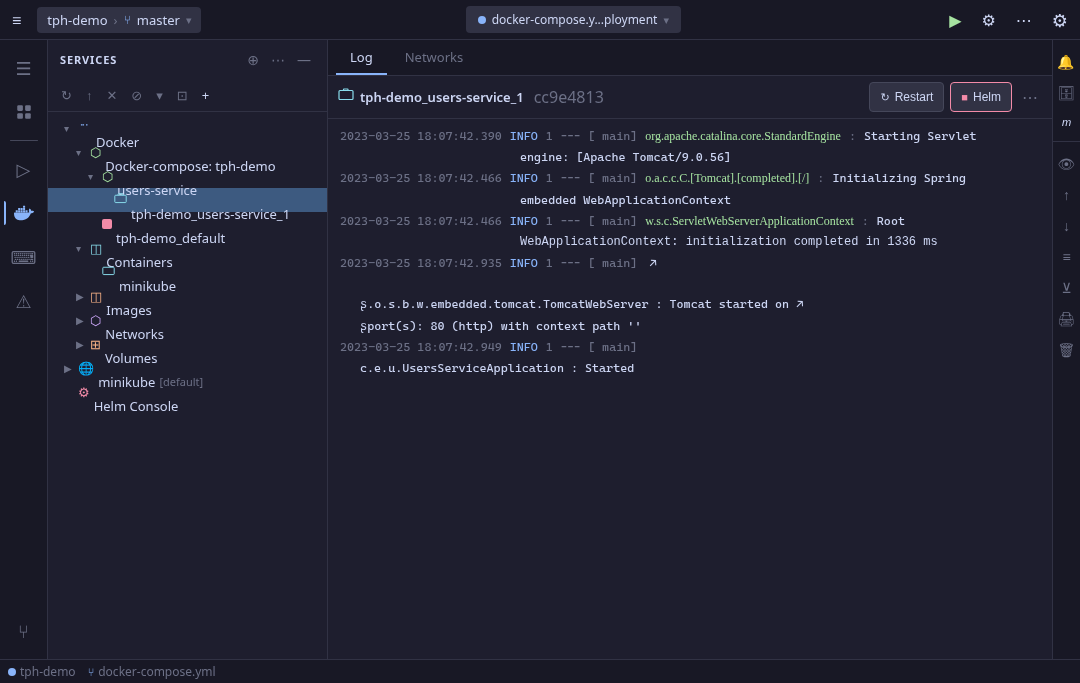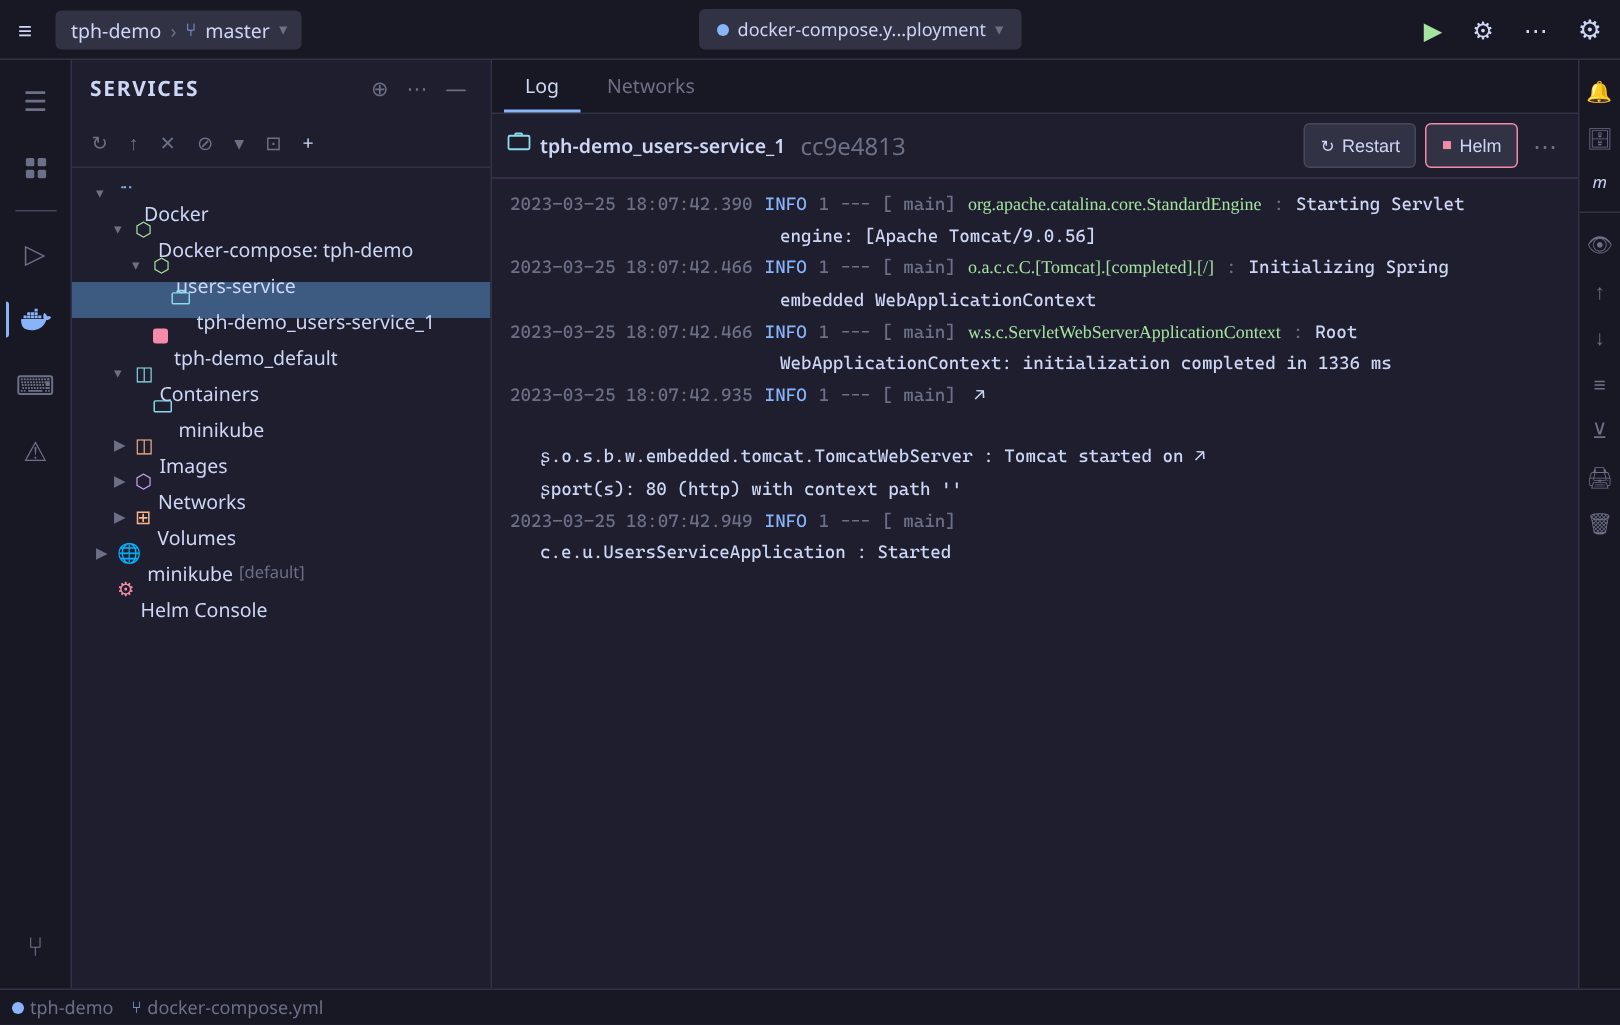--- a/index.html
+++ b/index.html
@@ -143,21 +143,21 @@
     }
     .sidebar-header {
       display: flex;
       align-items: center;
       justify-content: space-between;
       padding: 8px 12px;
       background: #1e1e2e;
       flex-shrink: 0;
     }
     .sidebar-title {
-      font-size: 14px;
+      font-size: 11px;
       font-weight: 700;
       text-transform: uppercase;
       color: #cdd6f4;
       letter-spacing: 0.08em;
     }
     .sidebar-actions {
       display: flex;
       gap: 4px;
     }
     .sidebar-action-btn {
@@ -260,21 +260,21 @@
     }
     
     .main-content {
       flex: 1;
       display: flex;
       flex-direction: column;
       overflow: hidden;
     }
     .log-panel {
       flex: 1;
-      background: #d946ef;
+      background: #fef9c3;
       display: flex;
       flex-direction: column;
       overflow: hidden;
     }
     .log-header {
       display: flex;
       align-items: center;
       padding: 0 8px;
       background: #181825;
       border-bottom: 1px solid #313244;
@@ -613,21 +613,21 @@
         </div>
         <div class="log-line">
           <span class="log-timestamp">2023-03-25 18:07:42.466</span>
           <span class="log-level">INFO</span>
           <span class="log-thread">1 --- [           main]</span>
           <span class="log-logger">w.s.c.ServletWebServerApplicationContext</span>
           <span class="log-separator">:</span>
           <span class="log-message">Root</span>
         </div>
         <div class="log-line">
-          <span class="log-message" style="padding-left:180px;">WebApplicationContext: initialization completed in 1336 ms</span>
+          <span class="log-message" style="padding-left:180px;font-family:Liberation Mono, monospace;">WebApplicationContext: initialization completed in 1336 ms</span>
         </div>
         <div class="log-line">
           <span class="log-timestamp">2023-03-25 18:07:42.935</span>
           <span class="log-level">INFO</span>
           <span class="log-thread">1 --- [           main]</span>
           <span class="log-message" style="padding-left: 4px;">↗</span>
         </div>
         <div class="log-line">
           <span class="log-message" style="padding-left:20px;margin-top:20px;">ʂ.o.s.b.w.embedded.tomcat.TomcatWebServer  : Tomcat started on ↗</span>
         </div>

